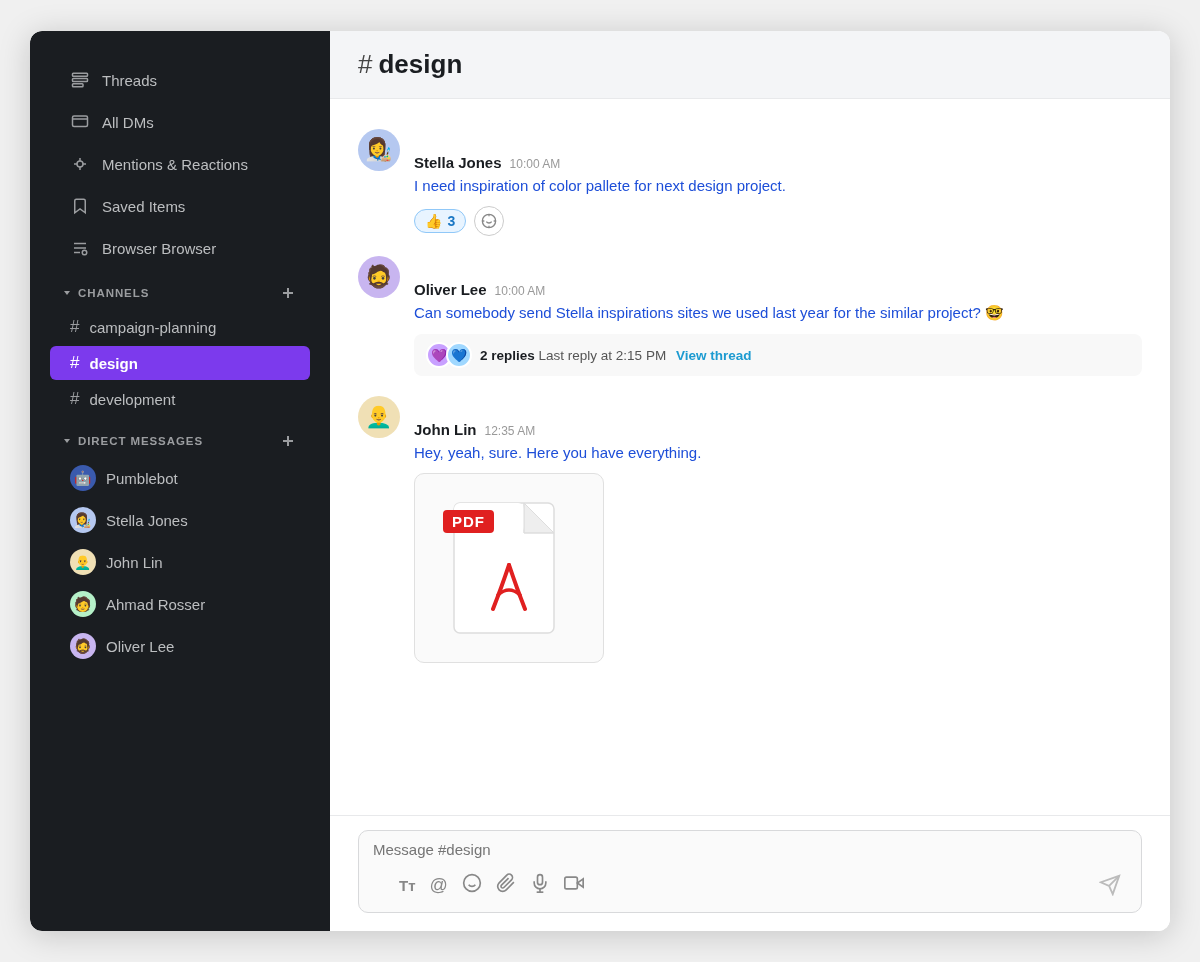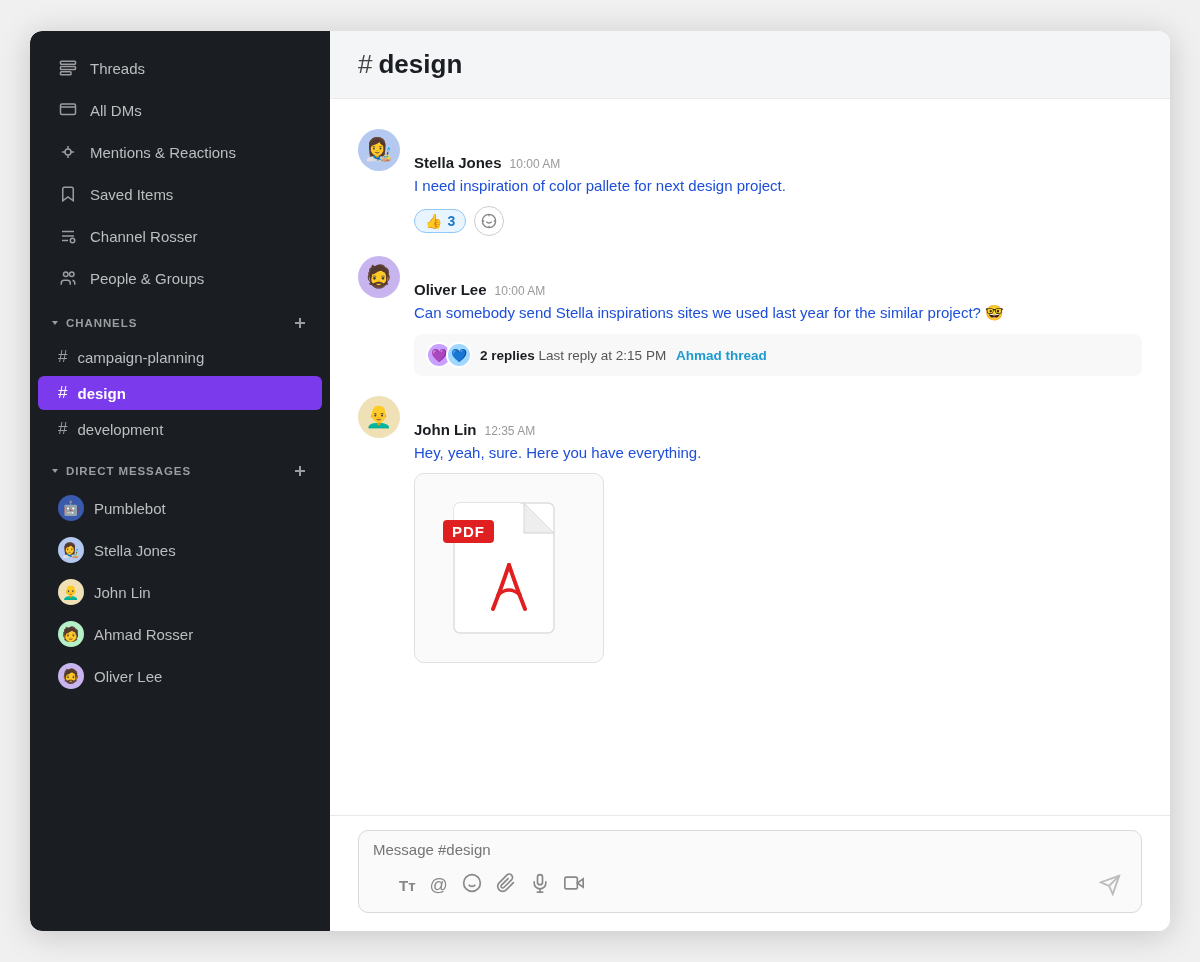--- a/index.html
+++ b/index.html
@@ -21,21 +21,21 @@
       overflow: hidden;
       box-shadow: 0 4px 32px rgba(0,0,0,0.18);
     }
     
     .sidebar {
       width: 300px;
       min-width: 300px;
       background: #1a1d21;
       display: flex;
       flex-direction: column;
-      padding: 0;
+      padding: 12px;
       overflow-y: auto;
       border-radius: 12px 0 0 12px;
     }
     .sidebar-nav-item {
       display: flex;
       align-items: center;
       gap: 12px;
       padding: 10px 20px;
       color: #bcbec0;
       cursor: pointer;
@@ -388,35 +388,24 @@
       <span>Saved Items</span>
     </div>
 
     <div class="sidebar-nav-item">
       <span class="nav-icon">
         <svg width="18" height="18" viewBox="0 0 24 24" fill="none" stroke="currentColor" stroke-width="2">
           <path d="M4 6h16M4 12h16M4 18h8"></path>
             <circle cx="18" cy="18" r="3"></circle>
         </svg>
       </span>
-      <span>Channel Rosser</span>
-    </div>
-
-
-    <div class="sidebar-nav-item">
-      <span class="nav-icon">
-        <svg width="18" height="18" viewBox="0 0 24 24" fill="none" stroke="currentColor" stroke-width="2">
-          <circle cx="9" cy="7" r="3"></circle>
-            <path d="M3 21v-2a4 4 0 0 1 4-4h4a4 4 0 0 1 4 4v2"></path>
-          <circle cx="17" cy="7" r="3"></circle>
-            <path d="M21 21v-2a4 4 0 0 0-3-3.87"></path>
-        </svg>
-      </span>
-      <span>People &amp; Groups</span>
-    </div>
+      <span>Browser Browser</span>
+    </div>
+
+
 
     <div class="sidebar-section-header">
       <div class="collapse-icon">
         <svg width="10" height="10" viewBox="0 0 10 10" fill="currentColor">
             <path d="M2 3l3 4 3-4z"></path>
           </svg>
         <span>CHANNELS</span>
       </div>
       <div class="add-btn">
         <svg width="16" height="16" viewBox="0 0 16 16" fill="none" stroke="currentColor" stroke-width="2">
@@ -524,21 +513,21 @@
           </div>
           <div class="message-text">Can somebody send Stella inspirations sites we used last year for the similar project? 🤓</div>
           <div class="thread-preview">
             <div class="thread-avatars">
               <div class="t-avatar" style="background:#c8a0ff;">💜</div>
               <div class="t-avatar" style="background:#a0d8ff;">💙</div>
             </div>
             <div class="thread-info">
               <span class="replies-count">2 replies</span>
               <span>Last reply at 2:15 PM</span>
-              <span class="view-thread">Ahmad thread</span>
+              <span class="view-thread">View thread</span>
             </div>
           </div>
         </div>
       </div>
 
       <div class="message-group">
         <div class="message-avatar" style="background:#f0e0b5;">👨‍🦲</div>
         <div class="message-body">
           <div class="message-meta">
             <span class="message-author">John Lin</span>
@@ -549,21 +538,21 @@
             <div class="pdf-card">
               <div style="position:relative;width:160px;height:160px;display:flex;align-items:center;justify-content:center;">
 
                 <svg width="120" height="140" viewBox="0 0 120 140">
                   <rect x="5" y="5" width="100" height="130" rx="6" fill="white" stroke="#ddd" stroke-width="1.5"></rect>
                   <polygon points="75,5 105,35 75,35" fill="#eee" stroke="#ddd" stroke-width="1"></polygon>
                   <rect x="5" y="5" width="70" height="30" rx="6" fill="white"></rect>
                   <line x1="75" y1="5" x2="75" y2="35" stroke="#ddd" stroke-width="1"></line>
                   <line x1="75" y1="35" x2="105" y2="35" stroke="#ddd" stroke-width="1"></line>
                 </svg>
-                <div style="position:absolute;top:32px;left:14px;background:#e02020;color:white;font-weight:900;font-size:15px;padding:3px 9px;border-radius:4px;letter-spacing:1px;">PDF</div>
+                <div style="position:absolute;top:22px;left:14px;background:#e02020;color:white;font-weight:900;font-size:15px;padding:3px 9px;border-radius:4px;letter-spacing:1px;">PDF</div>
                 <div style="position:absolute;bottom:24px;left:50%;transform:translateX(-50%);font-size:44px;color:#e02020;line-height:1;">
                   
                   <svg width="52" height="56" viewBox="0 0 52 56">
                     <path d="M26 4 Q18 28 10 48" stroke="#e02020" stroke-width="4" fill="none" stroke-linecap="round"></path>
                     <path d="M26 4 Q34 28 42 48" stroke="#e02020" stroke-width="4" fill="none" stroke-linecap="round"></path>
                     <path d="M15 34 Q26 24 37 34" stroke="#e02020" stroke-width="3.5" fill="none" stroke-linecap="round"></path>
                   </svg>
                 </div>
               </div>
             </div>

